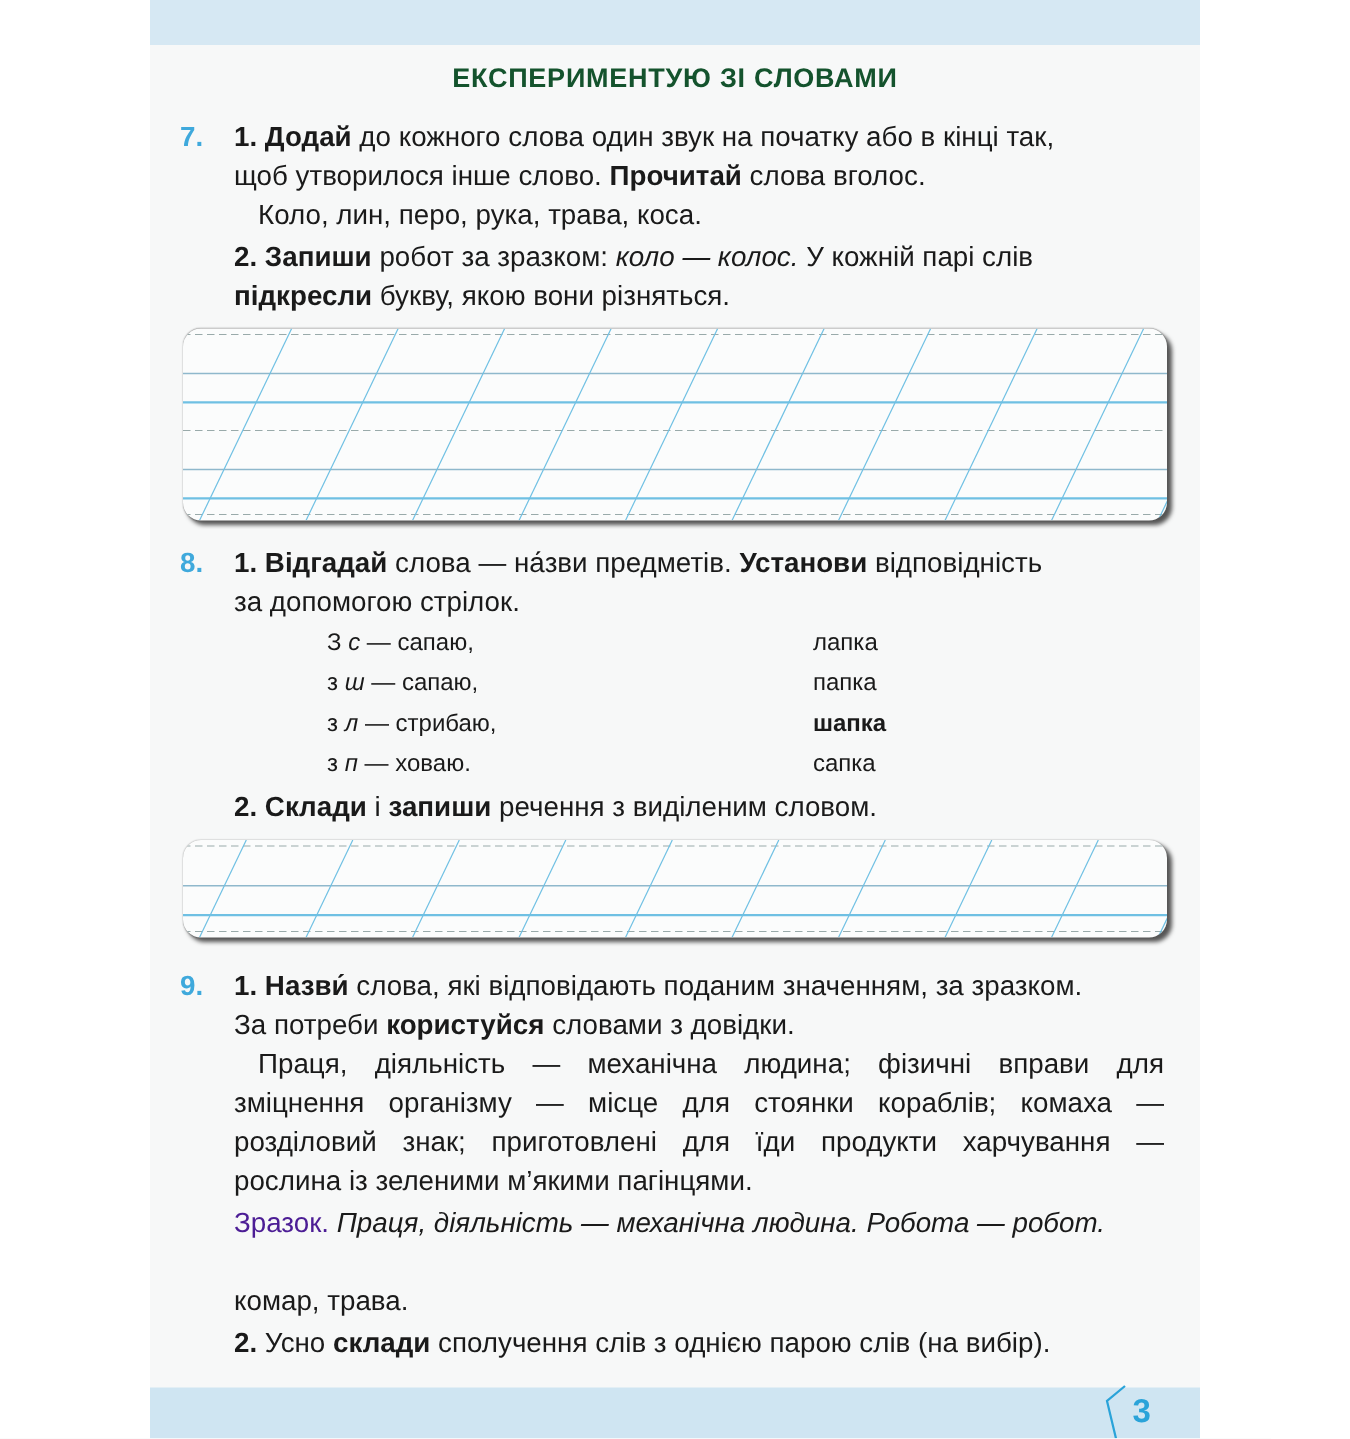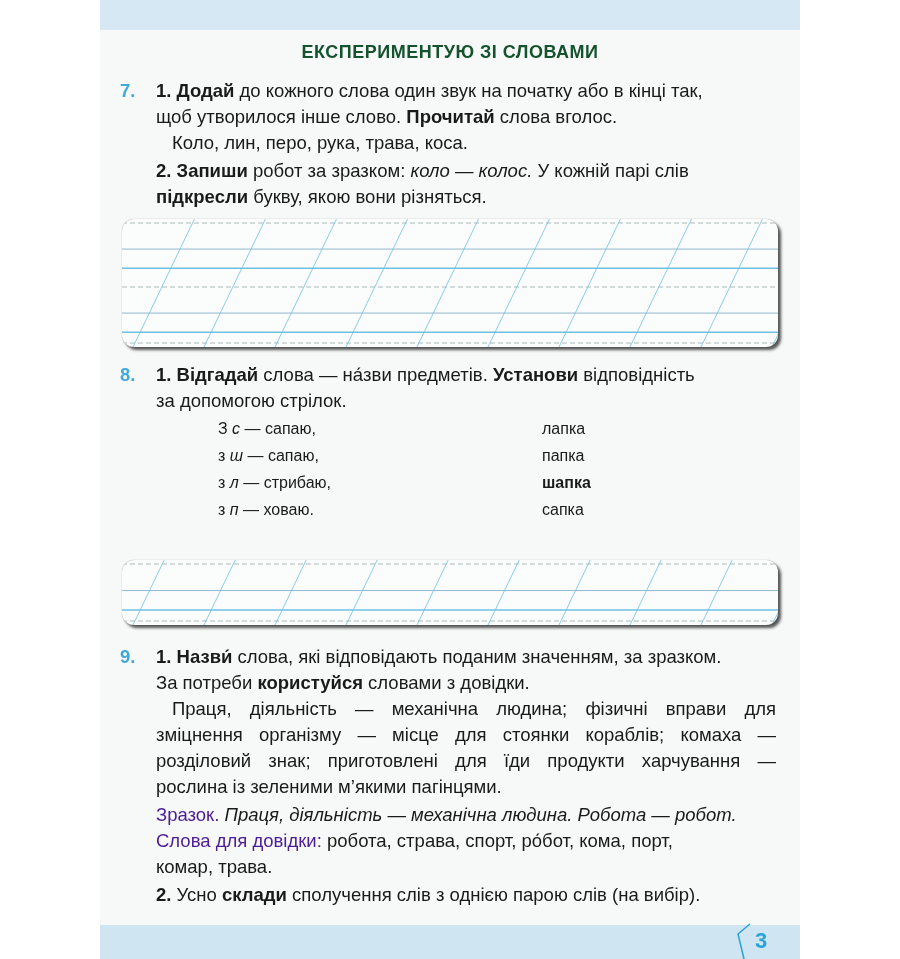--- a/index.html
+++ b/index.html
@@ -77,20 +77,23 @@
   <div class="col" style="left:118px; top:418px"><span>З </span><i>с</i><span> — сапаю,</span></div>
   <div class="col" style="left:118px; top:445px"><span>з </span><i>ш</i><span> — сапаю,</span></div>
   <div class="col" style="left:118px; top:472px"><span>з </span><i>л</i><span> — стрибаю,</span></div>
   <div class="col" style="left:118px; top:499px"><span>з </span><i>п</i><span> — ховаю.</span></div>
 
   <div class="col" style="left:442px; top:418px">лапка</div>
   <div class="col" style="left:442px; top:445px">папка</div>
   <div class="col" style="left:442px; top:472px; font-weight:bold">шапка</div>
   <div class="col" style="left:442px; top:499px">сапка</div>
 
+  <div class="line" style="top:527px">
+    <b>2. Склади</b><span> і </span><b>запиши</b><span> речення з виділеним словом.</span>
+  </div>
 
   <div class="wbox" id="box2" style="top:560px; height:65px">
       <svg width="656" height="65">
         <line x1="0" x2="656" y1="4" y2="4" stroke="#9aa" stroke-dasharray="5,3" stroke-width="0.8"></line>
         <line x1="0" x2="656" y1="30.549999999999997" y2="30.549999999999997" stroke="#8fb8cc" stroke-width="1"></line>
         <line x1="0" x2="656" y1="50.050000000000004" y2="50.050000000000004" stroke="#6fc0e3" stroke-width="1.4"></line>
         <line x1="0" x2="656" y1="61" y2="61" stroke="#9aa" stroke-dasharray="5,3" stroke-width="0.8"></line>
         <line x1="-60" y1="65" x2="-28.8" y2="0" stroke="#6fc0e3" stroke-width="0.8"></line>
         <line x1="11" y1="65" x2="42.2" y2="0" stroke="#6fc0e3" stroke-width="0.8"></line>
         <line x1="82" y1="65" x2="113.2" y2="0" stroke="#6fc0e3" stroke-width="0.8"></line>
@@ -113,23 +116,20 @@
     <span>За потреби </span><b>користуйся</b><span> словами з довідки.</span>
   </div>
   <div class="line" style="top:698px; left:72px; width:604px; text-align:justify; text-align-last:justify">Праця, діяльність — механічна людина; фізичні вправи для</div>
   <div class="line" style="top:724px; width:620px; text-align:justify; text-align-last:justify">зміцнення організму — місце для стоянки кораблів; комаха —</div>
   <div class="line" style="top:750px; width:620px; text-align:justify; text-align-last:justify">розділовий знак; приготовлені для їди продукти харчування —</div>
   <div class="line" style="top:776px">рослина із зеленими м’якими пагінцями.</div>
 
   <div class="line" style="top:804px">
     <span class="blue">Зразок.</span><i> Праця, діяльність — механічна людина. Робота — робот.</i>
   </div>
-  <div class="line" style="top:830px">
-    <span class="blue">Слова для довідки:</span><span> робота, страва, спорт, ро́бот, кома, порт,</span>
-  </div>
   <div class="line" style="top:856px">комар, трава.</div>
   <div class="line" style="top:884px">
     <b>2.</b><span> Усно </span><b>склади</b><span> сполучення слів з однією парою слів (на вибір).</span>
   </div>
 
   <div class="band-bottom"></div>
   <svg class="pgmark" width="24" height="37">
     <polyline points="20,2 8,12 14,37" fill="none" stroke="#2aa3d9" stroke-width="1.5"></polyline>
   </svg>
   <div class="pgnum">3</div>

